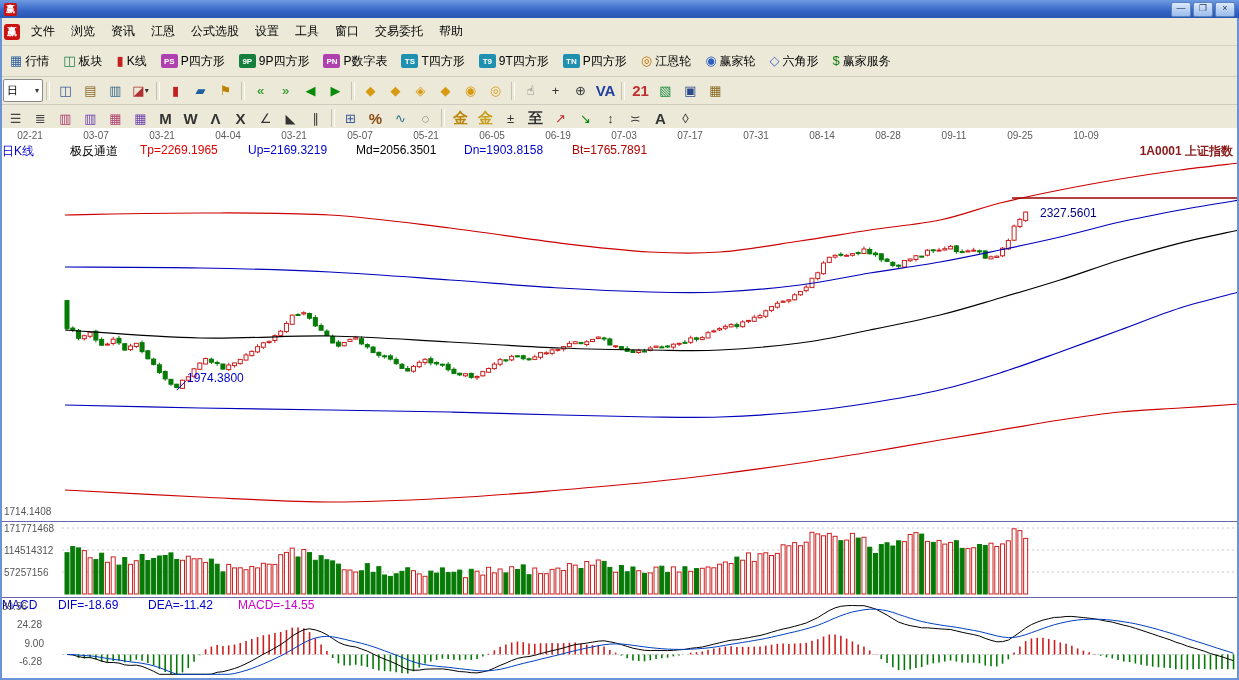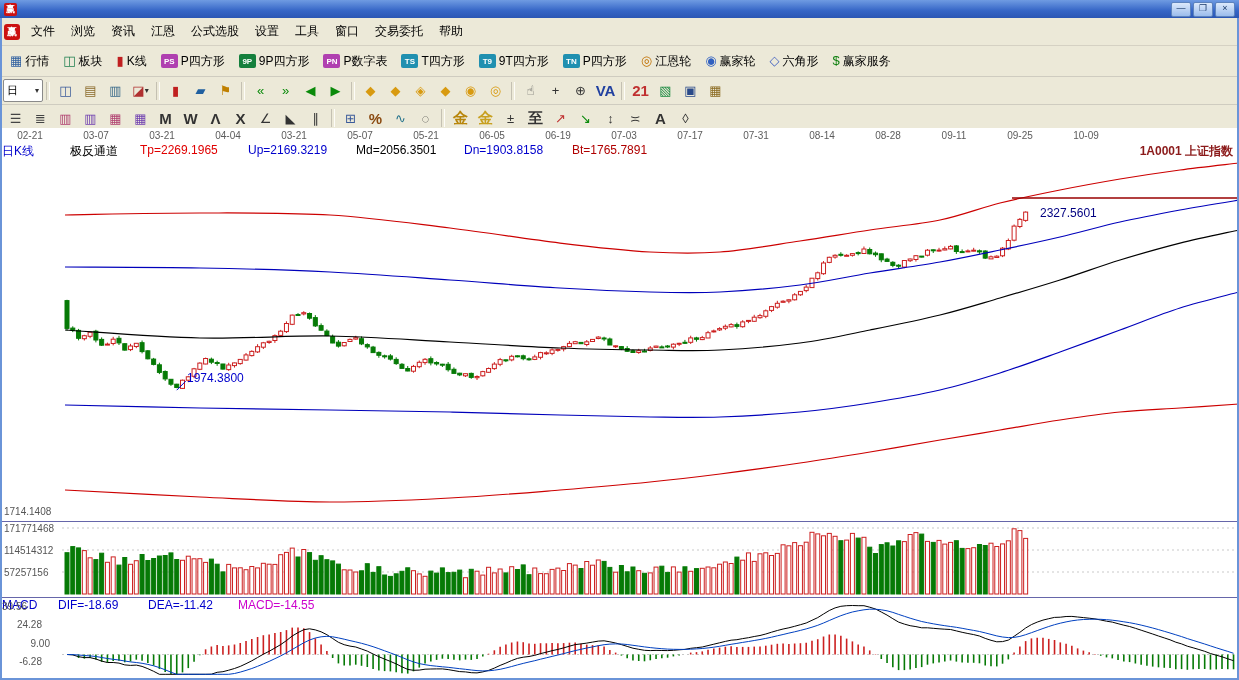--- a/index.html
+++ b/index.html
@@ -1065,20 +1065,20 @@
       <div class="date-label" style="left: 822px;">08-14</div>
       <div class="date-label" style="left: 888px; text-align: center;">08-28</div>
       <div class="date-label" style="left: 954px;">09-11</div>
       <div class="date-label" style="left: 1020px;">09-25</div>
       <div class="date-label" style="left: 1086px;">10-09</div>
       <div class="ov c-gray num10" style="left: 4px; top: 395px;">171771468</div>
       <div class="ov c-gray num10" style="left: 4px; top: 417px;">114514312</div>
       <div class="ov c-gray num10" style="left: 4px; top: 439px;">57257156</div>
       <div class="ov c-gray num10" style="left: 2px; top: 473px; width: 40px; text-align: left;">39.56</div>
       <div class="ov c-gray num10" style="left: 2px; top: 491px; width: 40px; text-align: right;">24.28</div>
-      <div class="ov c-gray num10" style="left: 10px; top: 510px; width: 40px; text-align: right;">9.00</div>
+      <div class="ov c-gray num10" style="left: 4px; top: 510px; width: 40px; text-align: right;">9.00</div>
       <div class="ov c-gray num10" style="left: 2px; top: 528px; width: 40px; text-align: right;">-6.28</div>
     </div>
 
   <div class="win-frame" style="left:0;top:18px;width:2px;height:662px;"></div>
   <div class="win-frame" style="right:0;top:18px;width:2px;height:662px;"></div>
   <div class="win-frame" style="left:0;bottom:0;width:1239px;height:2px;"></div>
 </div>
 
 </body></html>

